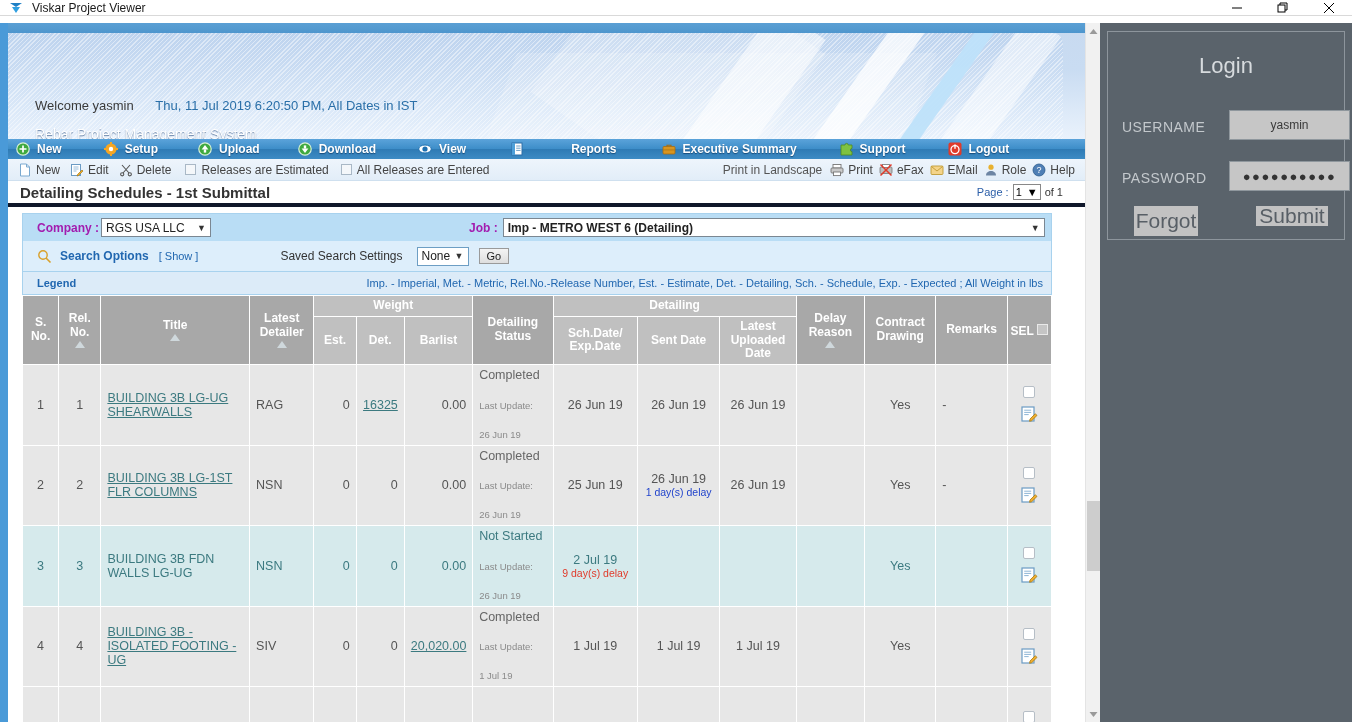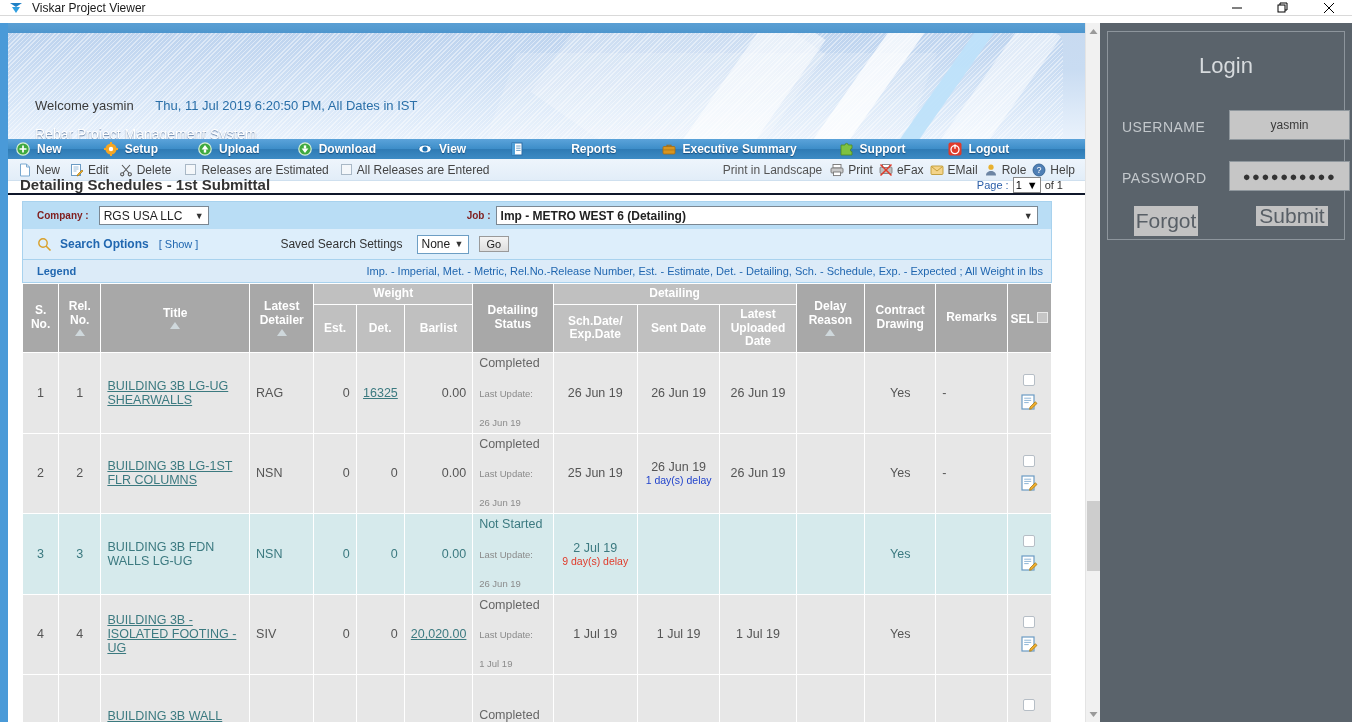--- a/index.html
+++ b/index.html
@@ -101,39 +101,39 @@
   }
   .act { display:flex; align-items:center; margin-left:10px; }
   .act .a-ico { width:14px; height:14px; margin-right:4px; }
   .act .a-lbl { color:#444; }
   .chkbox { width:11px; height:11px; border:1px solid #a9b8c6; background:#f4f7fa;
     display:inline-block; margin-right:5px; }
   .act-right { margin-left:auto; display:flex; align-items:center; padding-right:10px; }
 
   
   .pagetitle-row {
-    position:relative; height:14px; width:1077px; background:#ffffff;
-    display:flex; align-items:flex-end; border-bottom:2px solid #0f172a;
+    position:relative; height:26px; width:1077px; background:#ffffff;
+    display:flex; align-items:center; border-bottom:4px solid #0f172a;
   }
   .pagetitle { font-size:15px; font-weight:bold; color:#333; margin-left:12px; }
   .pager { margin-left:auto; display:flex; align-items:center; font-size:11px; padding-right:22px; }
   .pager .plabel { color:#2b5ea8; margin-right:4px; }
   .pager .psel {
     border:1px solid #888; background:#fff; font-size:11px; padding:0 2px; height:16px;
     display:flex; align-items:center;
   }
   .pager .pof { color:#333; margin-left:4px; }
 
   
   .filterpanel { position:relative; width:1030px; margin-left:14px; margin-top:6px; }
   .row-company {
     height:28px; background:#b9ddf5; display:flex; align-items:center;
     border:1px solid #a8d2ee; border-bottom:none;
   }
-  .lbl-bold { font-size:10px; font-weight:bold; color:#7f1d1d; }
+  .lbl-bold { font-size:12px; font-weight:bold; color:#a21caf; }
   .sel {
     border:1px solid #7b8792; background:#fff; height:19px; font-size:12px;
     display:flex; align-items:center; padding:0 4px; color:#222;
   }
   .sel .caret { margin-left:6px; font-size:9px; color:#333; }
   .row-search {
     height:30px; background:#ddeefb; display:flex; align-items:center;
     border:1px solid #a8d2ee; border-top:none; border-bottom:none;
   }
   .lnk { color:#2167b0; text-decoration:none; font-size:12px; }
@@ -440,21 +440,21 @@
             <span class="caret" style="margin-left:5px;">▼</span>
           </span>
           <span class="pof">of  1</span>
         </div>
       </div>
 
       <div class="filterpanel">
 
         <div class="row-company">
           <span class="lbl-bold" style="margin-left:14px;">Company :</span>
-          <span class="sel" style="margin-left:10px; width:110px;">
+          <span class="sel" style="margin-left:2px; width:110px;">
             <span>RGS USA LLC</span>
             <span class="caret" style="margin-left:auto;">▼</span>
           </span>
           <span class="lbl-bold" style="margin-left:258px;">Job :</span>
           <span class="sel" style="margin-left:5px; width:542px;font-weight:bold;">
             <span>Imp -   METRO WEST 6 (Detailing)</span>
             <span class="caret" style="margin-left:auto;">▼</span>
           </span>
         </div>
 

